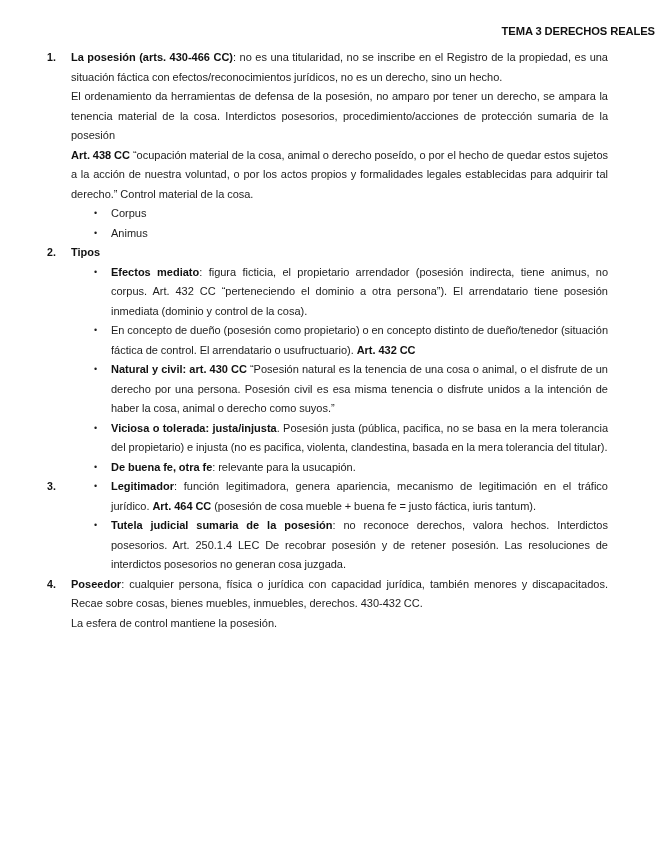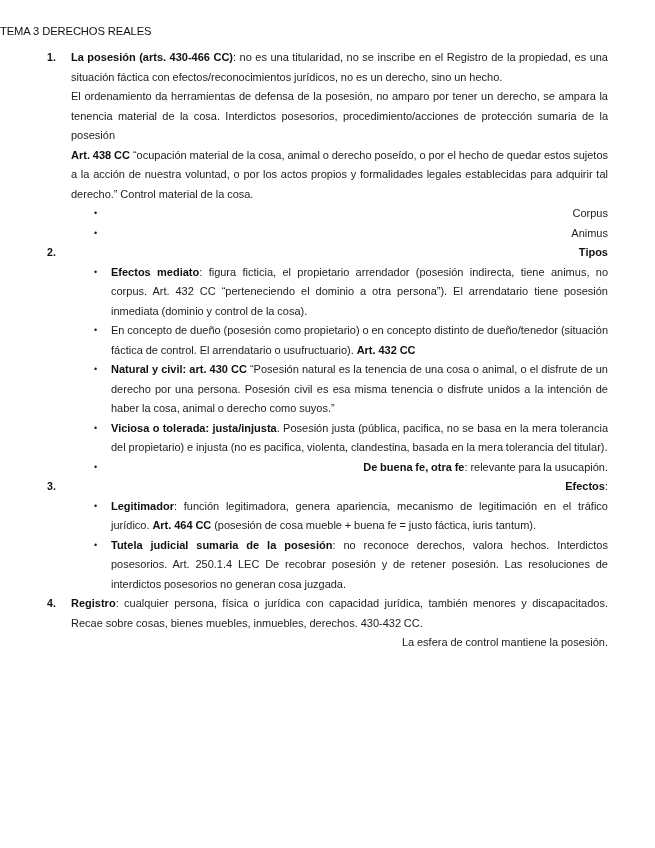--- a/index.html
+++ b/index.html
@@ -20,22 +20,22 @@
     position: relative;
     width: 655px;
     height: 848px;
     background: #ffffff;
     box-sizing: border-box;
     padding: 0;
     overflow: hidden;
   }
 
   .doc-title {
-    text-align: left;
-    font-weight: normal;
+    text-align: right;
+    font-weight: bold;
     font-size: 11.2px;
     letter-spacing: -0.1px;
     margin: 0;
     padding: 24px 0 0 0;
     line-height: 14px;
     color: #111111;
   }
 
   .content {
     margin: 0;
@@ -63,21 +63,21 @@
   .para {
     font-size: 11px;
     line-height: 19.5px;
     text-align: justify;
     text-justify: inter-word;
     margin: 0;
     color: #1d1d1d;
     word-spacing: -0.2px;
   }
   .para.left {
-    text-align: right;
+    text-align: left;
   }
 
   
   .bul-list {
     margin: 0;
     padding: 0;
     list-style: none;
   }
   .bul-item {
     position: relative;
@@ -146,33 +146,32 @@
         </li>
         <li class="bul-item">
           <span class="bul-marker">•</span>
           <p class="para left"><b>De buena fe, otra fe</b><span>: relevante para la usucapión.</span></p>
         </li>
       </ul>
     </div>
 
     <div class="num-item">
       <span class="num-marker">3.</span>
-      <p class="para left"><b>Efectos</b><span>:</span></p>
       <ul class="bul-list">
         <li class="bul-item">
           <span class="bul-marker">•</span>
           <p class="para"><b>Legitimador</b><span>: función legitimadora, genera apariencia, mecanismo de legitimación en el tráfico jurídico. </span><b>Art. 464 CC</b><span> (posesión de cosa mueble + buena fe = justo fáctica, iuris tantum).</span></p>
         </li>
         <li class="bul-item">
           <span class="bul-marker">•</span>
           <p class="para"><b>Tutela judicial sumaria de la posesión</b><span>: no reconoce derechos, valora hechos. Interdictos posesorios. Art. 250.1.4 LEC De recobrar posesión y de retener posesión. Las resoluciones de interdictos posesorios no generan cosa juzgada.</span></p>
         </li>
       </ul>
     </div>
 
     <div class="num-item">
       <span class="num-marker">4.</span>
-      <p class="para"><b>Registro</b><span>: cualquier persona, física o jurídica con capacidad jurídica, también menores y discapacitados. Recae sobre cosas, bienes muebles, inmuebles, derechos. 430-432 CC.</span></p>
+      <p class="para"><b>Poseedor</b><span>: cualquier persona, física o jurídica con capacidad jurídica, también menores y discapacitados. Recae sobre cosas, bienes muebles, inmuebles, derechos. 430-432 CC.</span></p>
       <p class="para left">La esfera de control mantiene la posesión.</p>
     </div>
 
   </div>
 </div>
 
 </body></html>

